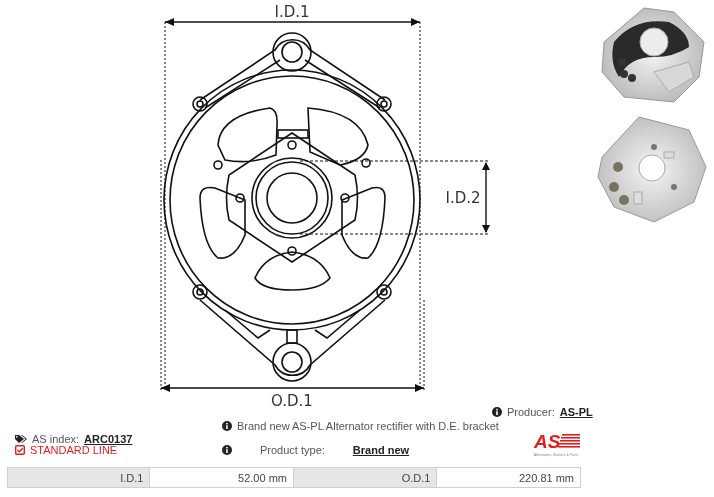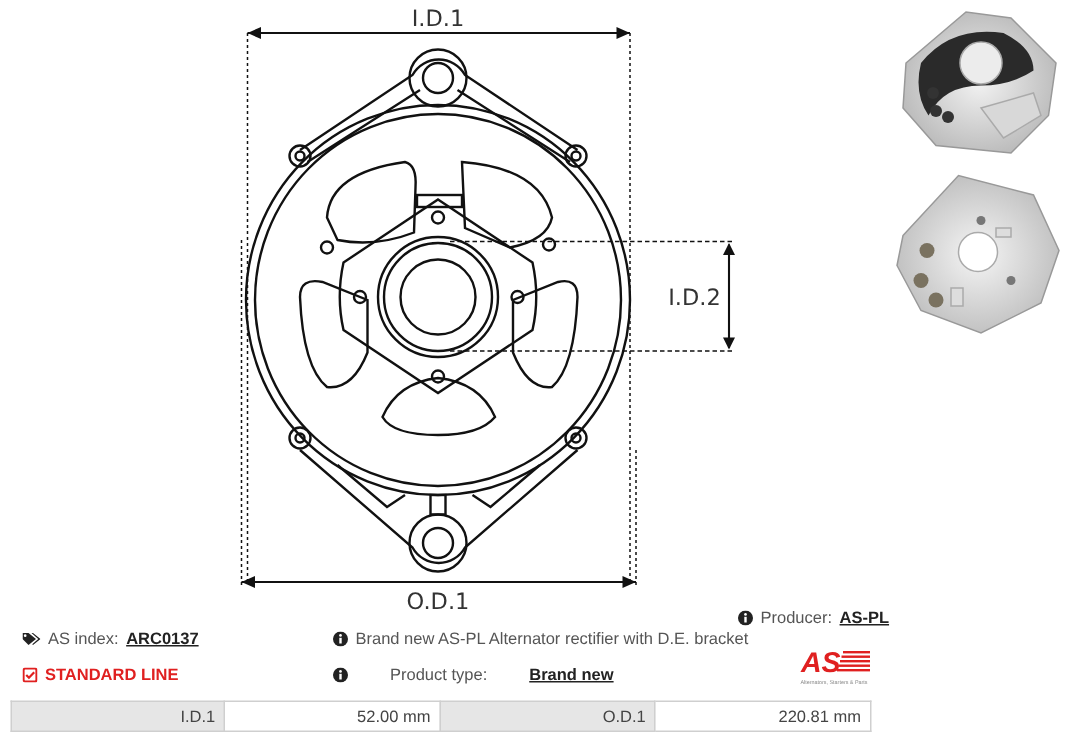--- a/index.html
+++ b/index.html
@@ -3,21 +3,21 @@
 <meta charset="utf-8">
 <style>
   html, body { margin:0; padding:0; background:#ffffff; }
   body { width:714px; height:497px; position:relative; overflow:hidden;
          font-family:"Liberation Sans", sans-serif; color:#333; }
   .drawing { position:absolute; left:0; top:0; width:714px; height:410px; }
   .photo { position:absolute; }
   .info { position:absolute; font-size:11px; line-height:14px; white-space:nowrap; display:flex; align-items:center; gap:5px; color:#555; }
   .info b { color:#222; font-weight:bold;text-decoration:underline; }
   .info .ic { display:inline-block; width:10px; height:10px; }
-  .std { color:#e02020; font-weight:bold; }
+  .std { color:#e02020; font-weight:normal; }
   .logo { position:absolute; left:528px; top:431px; width:56px; height:28px; }
   table.specs { position:absolute; left:7px; top:467px; width:574px; border-collapse:collapse; font-size:11px; }
   table.specs td { border:1px solid #cfcfcf; height:19px; padding:0 6px; text-align:right; color:#444; }
   table.specs td.lbl { background:#e6e6e6; }
   table.specs td.val { background:#ffffff; }
 </style>
 </head>
 <body>
 
 <svg class="drawing" viewBox="0 0 714 410" xmlns="http://www.w3.org/2000/svg">
@@ -115,21 +115,21 @@
   <circle cx="58" cy="56" r="13" fill="#fff" stroke="#aaa"></circle>
   <circle cx="24" cy="55" r="5" fill="#7a7260"></circle>
     <circle cx="20" cy="75" r="5" fill="#7a7260"></circle>
     <circle cx="30" cy="88" r="5" fill="#7a7260"></circle>
   <circle cx="60" cy="35" r="3" fill="#777"></circle>
     <circle cx="80" cy="75" r="3" fill="#777"></circle>
   <rect x="70" y="40" width="10" height="6" fill="#ddd" stroke="#aaa"></rect>
   <rect x="40" y="80" width="8" height="12" fill="#ddd" stroke="#aaa"></rect>
 </svg>
 
-<div class="info" style="left:15px;top:419px;">
+<div class="info" style="left:15px;top:432px;">
   <svg class="ic" style="width:12px" viewBox="0 0 12 10">
     <path d="M0 1 L4 1 L9 5 L4 9 L0 5Z" fill="#222"></path>
       <path d="M6 1 L7 1 L12 5 L7 9 L6.5 8.5 L10.5 5Z" fill="#222"></path>
     <circle cx="1.8" cy="2.8" r="0.9" fill="#fff"></circle>
   </svg>
   <span>AS index:</span>
   <b>ARC0137</b>
 </div>
 
 <div class="info" style="left:222px;top:419px;">

